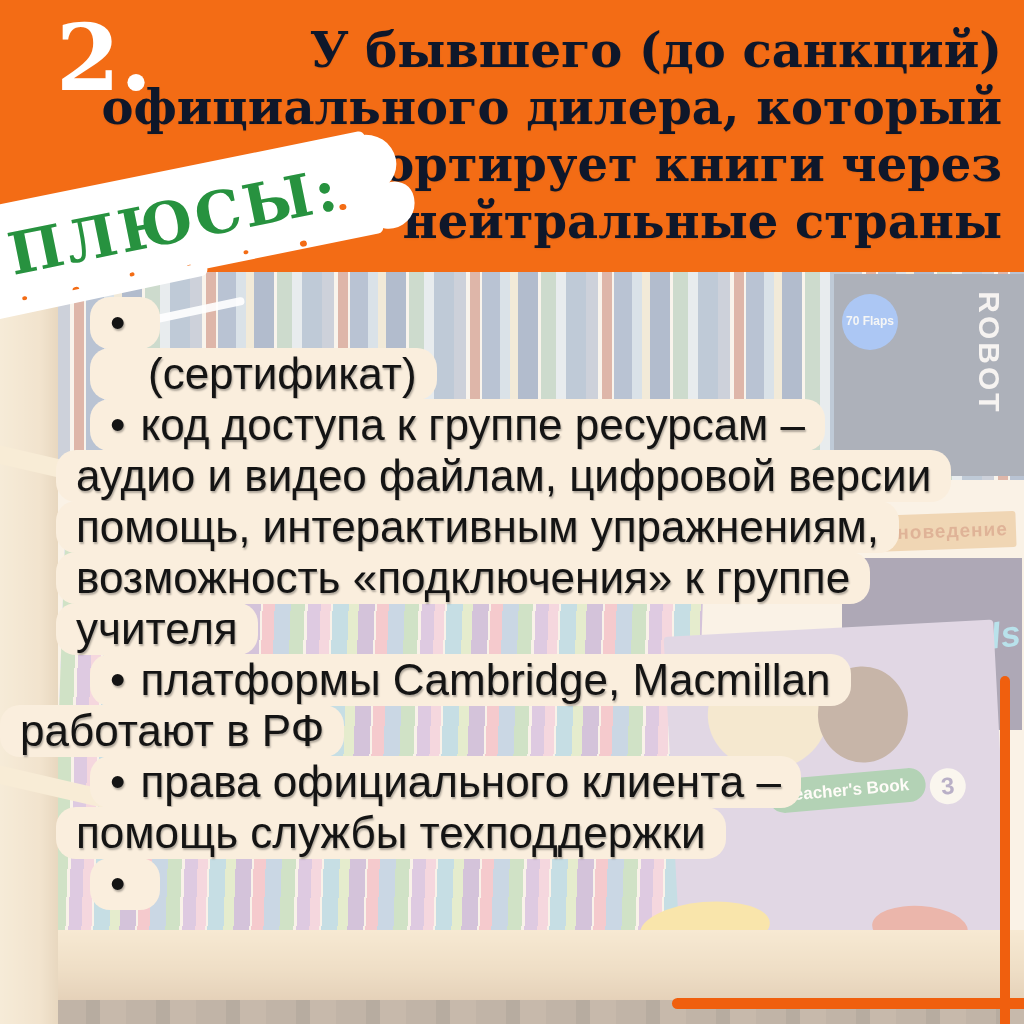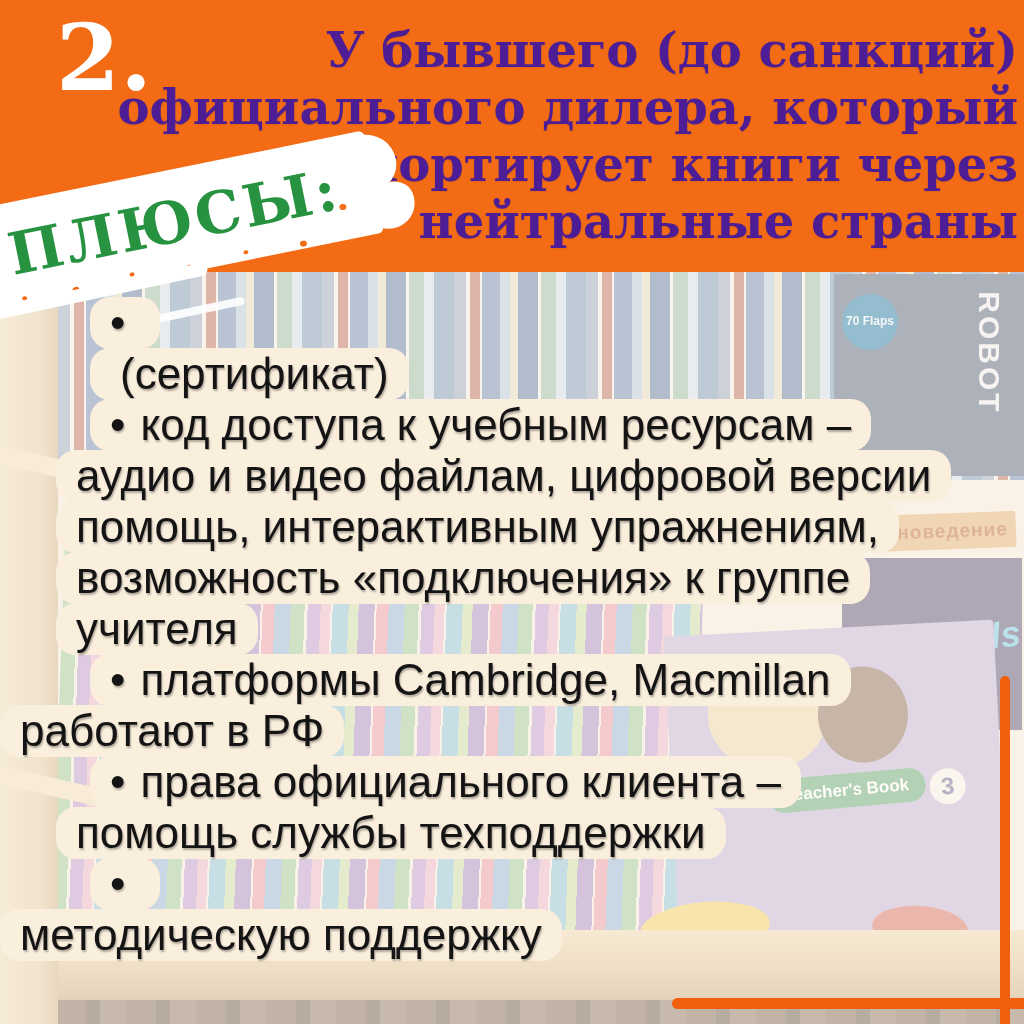--- a/index.html
+++ b/index.html
@@ -16,21 +16,21 @@
 
   
   .photo{position:absolute;inset:0;overflow:hidden;}
   .row-top{position:absolute;left:58px;right:0;top:268px;height:212px;
     background:repeating-linear-gradient(90deg,
       #8898b8 0 12px,#f0ece2 12px 16px,#b05844 16px 26px,#f0ece2 26px 28px,
       #5878a8 28px 46px,#a8c0d8 46px 56px,#e0d4b4 56px 64px,#48689a 64px 84px,
       #f0ece2 84px 87px,#88b098 87px 102px,#c8d8e8 102px 112px,#6888b0 112px 132px);}
   .robot-book{position:absolute;right:0;top:274px;width:190px;height:202px;background:#3c4c6c;}
   .flaps-badge{position:absolute;right:126px;top:294px;width:56px;height:56px;border-radius:50%;
-    background:#0369a1;color:#e8f0f8;font:700 12px/1.15 "Liberation Sans",sans-serif;
+    background:#3b82f6;color:#e8f0f8;font:700 12px/1.15 "Liberation Sans",sans-serif;
     display:flex;align-items:center;justify-content:center;text-align:right;}
   .robot-label{position:absolute;right:-26px;top:336px;color:#e9e9ee;
     font:700 30px "Liberation Sans",sans-serif;letter-spacing:3px;transform:rotate(90deg);}
   .row-mid{position:absolute;left:58px;top:540px;width:640px;height:400px;transform:skewX(-2deg);
     background:repeating-linear-gradient(90deg,
       #90c088 0 14px,#f0e8dc 14px 17px,#b088c8 17px 30px,#e8a8c0 30px 40px,
       #f0e8dc 40px 42px,#78b8d0 42px 58px,#c0d898 58px 68px,#9878b8 68px 84px,
       #f0e8dc 84px 86px,#e88898 86px 98px,#80a8d0 98px 114px);}
   .shelf-label{position:absolute;right:8px;top:514px;width:176px;height:36px;background:#dca45e;
     transform:rotate(-2deg);border-radius:3px;color:#b4521a;letter-spacing:1px;
@@ -59,21 +59,21 @@
     background:linear-gradient(90deg,#ead7b2,#dfc49a 70%,#c8a878);}
   .lip{position:absolute;left:-30px;width:270px;height:18px;background:#eed9ae;border-radius:4px;transform:rotate(13deg);}
   .lip.l1{top:470px;}
   .lip.l2{top:790px;}
   .wash{position:absolute;left:0;right:0;top:268px;bottom:0;background:rgba(255,250,243,.58);}
 
   
   .header{position:absolute;left:0;top:0;right:0;height:272px;background:var(--orange);}
   .slide-number{position:absolute;left:56px;top:8px;color:#fff;
     font:700 92px/1.1 "DejaVu Serif",serif;}
-  .slide-title{position:absolute;right:6px;top:22px;text-align:right;color:#4c1d95;
+  .slide-title{position:absolute;right:22px;top:22px;text-align:right;color:#0f172a;
     font:700 48px/57px "DejaVu Serif",serif;text-shadow:0 1px 2px rgba(0,0,0,.08);}
   .slide-title span{display:block;}
 
   
   .badge{position:absolute;left:-30px;top:170px;width:408px;height:104px;background:#fff;
     transform:rotate(-11.5deg);border-radius:6px;display:flex;align-items:center;justify-content:center;}
   .badge::before{content:"";position:absolute;right:-26px;top:4px;width:60px;height:58px;background:#fff;
     border-radius:48% 60% 55% 45%;}
   .badge::after{content:"";position:absolute;right:-36px;bottom:2px;width:48px;height:46px;background:#fff;
     border-radius:55% 45% 60% 50%;}
@@ -88,21 +88,21 @@
 
   
   .plus-list{position:absolute;left:0;top:297px;right:0;}
   .line{display:flex;margin-bottom:-1px;}
   .hl{display:inline-flex;align-items:baseline;background:var(--cream);border-radius:20px;
     padding:2px 20px;font-size:44px;line-height:48px;color:var(--ink);white-space:nowrap;}
   .hl .b,.hl .txt{text-shadow:1px 2px 2px rgba(0,0,0,.30);}
   .hl .b{margin-right:15px;}
   .line.bullet{margin-left:90px;}
   .line.cont-mid{margin-left:90px;}
-  .line.cont-mid .hl{padding-left:30px;}
+  .line.cont-mid .hl{padding-left:58px;}
   .line.cont-left{margin-left:56px;}
   .line.cont-indent{}
 
   
   .vline{position:absolute;left:1000px;top:676px;width:10px;height:348px;background:var(--accent);
     border-radius:5px 5px 0 0;}
   .hline{position:absolute;left:672px;top:998px;width:352px;height:11px;background:var(--accent);
     border-radius:6px 0 0 6px;}
 </style>
 </head>
@@ -158,21 +158,21 @@
       </span>
     </div>
     <div class="line cont-mid">
       <span class="hl">
         <span class="txt">(сертификат)</span>
       </span>
     </div>
     <div class="line bullet">
       <span class="hl">
         <span class="b">•</span>
-        <span class="txt">код доступа к учебным ресурсам –</span>
+        <span class="txt">код доступа к группе ресурсам –</span>
       </span>
     </div>
     <div class="line cont-left">
       <span class="hl">
         <span class="txt">аудио и видео файлам, цифровой версии</span>
       </span>
     </div>
     <div class="line cont-left">
       <span class="hl">
         <span class="txt">помощь, интерактивным упражнениям,</span>
@@ -206,23 +206,18 @@
       </span>
     </div>
     <div class="line cont-left">
       <span class="hl">
         <span class="txt">помощь службы техподдержки</span>
       </span>
     </div>
     <div class="line bullet">
       <span class="hl">
         <span class="b">•</span>
-      </span>
-    </div>
-    <div class="line cont-indent">
-      <span class="hl">
-        <span class="txt">методическую поддержку</span>
       </span>
     </div>
   </div>
 
 <div class="vline"></div>
 <div class="hline"></div>
 
 </body></html>

